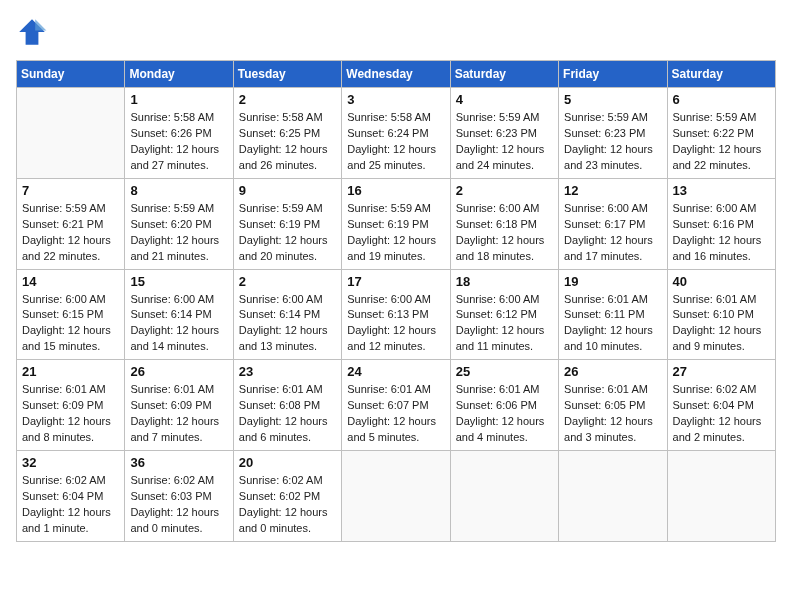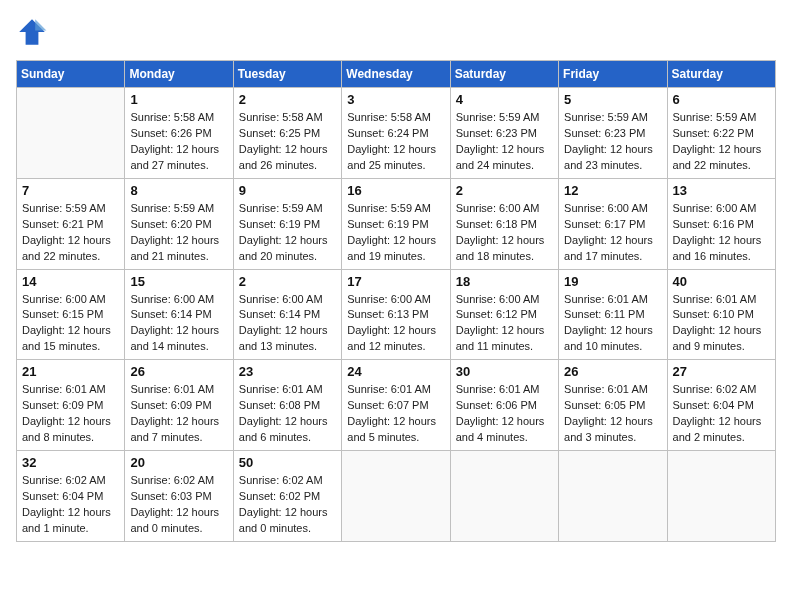--- a/index.html
+++ b/index.html
@@ -213,43 +213,43 @@
         </td>
         <td>
           <div class="day-number">23</div>
           <div class="day-info">Sunrise: 6:01 AM<br>Sunset: 6:08 PM<br>Daylight: 12 hours<br>and 6 minutes.</div>
         </td>
         <td>
           <div class="day-number">24</div>
           <div class="day-info">Sunrise: 6:01 AM<br>Sunset: 6:07 PM<br>Daylight: 12 hours<br>and 5 minutes.</div>
         </td>
         <td>
-          <div class="day-number">30</div>
+          <div class="day-number">25</div>
           <div class="day-info">Sunrise: 6:01 AM<br>Sunset: 6:06 PM<br>Daylight: 12 hours<br>and 4 minutes.</div>
         </td>
         <td>
           <div class="day-number">26</div>
           <div class="day-info">Sunrise: 6:01 AM<br>Sunset: 6:05 PM<br>Daylight: 12 hours<br>and 3 minutes.</div>
         </td>
         <td>
           <div class="day-number">27</div>
           <div class="day-info">Sunrise: 6:02 AM<br>Sunset: 6:04 PM<br>Daylight: 12 hours<br>and 2 minutes.</div>
         </td>
       </tr>
       <tr>
         <td>
           <div class="day-number">32</div>
           <div class="day-info">Sunrise: 6:02 AM<br>Sunset: 6:04 PM<br>Daylight: 12 hours<br>and 1 minute.</div>
         </td>
         <td>
+          <div class="day-number">36</div>
+          <div class="day-info">Sunrise: 6:02 AM<br>Sunset: 6:03 PM<br>Daylight: 12 hours<br>and 0 minutes.</div>
+        </td>
+        <td>
           <div class="day-number">20</div>
-          <div class="day-info">Sunrise: 6:02 AM<br>Sunset: 6:03 PM<br>Daylight: 12 hours<br>and 0 minutes.</div>
-        </td>
-        <td>
-          <div class="day-number">50</div>
           <div class="day-info">Sunrise: 6:02 AM<br>Sunset: 6:02 PM<br>Daylight: 12 hours<br>and 0 minutes.</div>
         </td>
         <td class="empty-cell"></td>
         <td class="empty-cell"></td>
         <td class="empty-cell"></td>
         <td class="empty-cell"></td>
       </tr>
     </tbody>
 </table>
 

